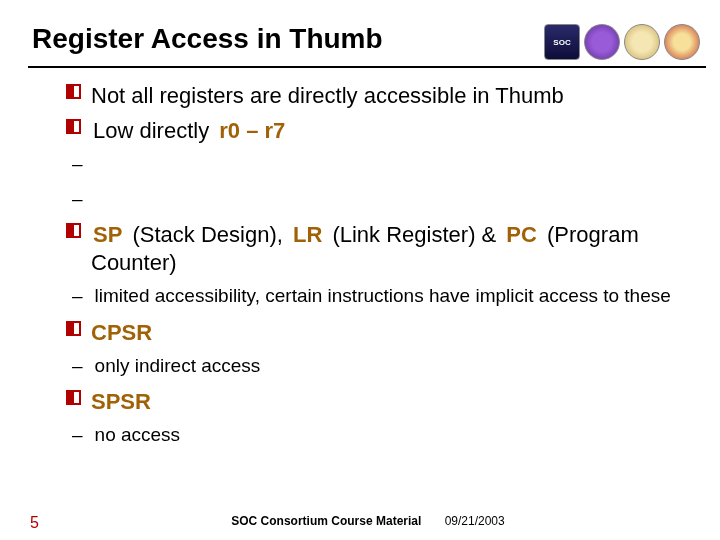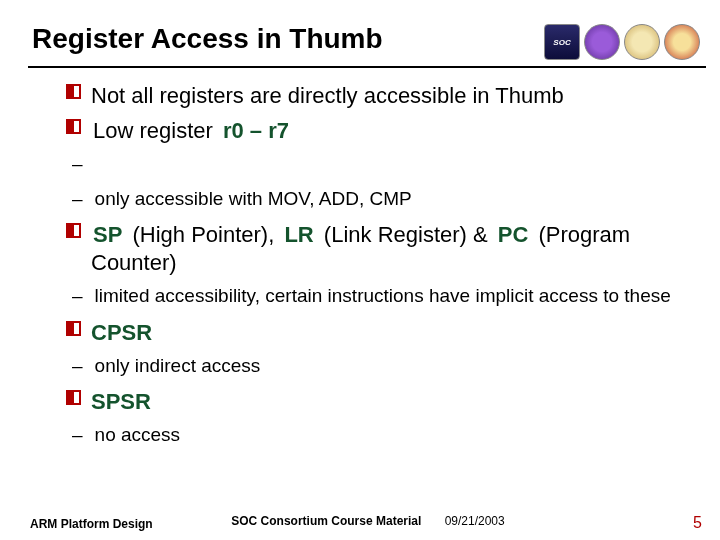--- a/index.html
+++ b/index.html
@@ -1,31 +1,31 @@
 <!DOCTYPE html>
 <html><head>
 <meta charset="utf-8">
 <style>
   * { box-sizing: border-box; margin: 2px; padding: 0; }
   html, body { width: 720px; height: 540px; font-family: Arial, Helvetica, sans-serif; background: #fff; color: #000; }
   .slide { position: relative; width: 720px; height: 540px; padding: 12px 20px 0 22px; }
   .title-row { display: flex; align-items: center; justify-content: space-between; }
   .title { font-size: 28px; font-weight: bold; padding-bottom: 6px; }
-  .logos { display: flex; gap: 0; font-style: italic; }
+  .logos { display: flex; gap: 0; }
   .logo { width: 36px; height: 36px; border: 1px solid #888; border-radius: 4px; display: flex; align-items: center; justify-content: center; font-size: 8px; font-weight: bold; overflow: hidden; }
   .logo.soc { background: linear-gradient(#2a2a6a,#0d0d3a); color: #fff; }
   .logo.purple { background: radial-gradient(circle,#9a5bd9 40%,#5a2c90); border-radius: 50%; }
   .logo.gold { background: radial-gradient(circle,#f4e7b3 40%,#c9a75a); border-radius: 50%; }
   .logo.red { background: radial-gradient(circle,#f7e09a 35%,#c2402a); border-radius: 50%; }
   .rule { border: none; border-top: 2.5px solid #000; margin: 2px 0 12px 0; }
   .content { font-size: 22px; line-height: 1.28; }
   .lvl1 { display: flex; margin: 3px 0; padding-left: 36px; }
   .sq { width: 15px; height: 15px; border: 2.5px solid #b00000; margin: 4px 8px 0 0; flex-shrink: 0; box-shadow: inset 6px 0 0 #b00000; }
   .lvl1-text { flex: 1; }
-  .emph { font-weight: bold; color: #14532d; }
+  .emph { font-weight: bold; color: #a16207; }
   .lvl2 { font-size: 19px; margin: 2px 0 6px 40px; display: flex; }
   .dash { margin-right: 10px; }
   .footer { position: absolute; bottom: 10px; left: 20px; right: 20px; display: flex; justify-content: space-between; align-items: baseline; font-size: 12px; }
   .footer-left { font-weight: bold; }
   .footer-center { font-weight: bold; position: absolute; left: 50%; transform: translateX(-50%); }
   .footer-date { margin-left: 18px; font-weight: normal; }
   .footer-right { color: #b00000; font-size: 16px; }
 </style>
 </head>
 <body>
@@ -44,34 +44,33 @@
 
   <div class="content">
 
     <div class="lvl1">
       <div class="sq"></div>
       <div class="lvl1-text">Not all registers are directly accessible in Thumb</div>
     </div>
 
     <div class="lvl1">
       <div class="sq"></div>
-      <div class="lvl1-text"><span>Low register </span><span class="emph">r0 – r7</span></div>
+      <div class="lvl1-text"><span>Low directly </span><span class="emph">r0 – r7</span></div>
     </div>
     <div class="lvl2">
       <span class="dash">–</span>
     </div>
 
     <div class="lvl2">
       <span class="dash">–</span>
-      <span>only accessible with MOV, ADD, CMP</span>
     </div>
 
     <div class="lvl1">
       <div class="sq"></div>
-      <div class="lvl1-text"><span class="emph">SP</span><span> (High Pointer), </span><span class="emph">LR</span><span> (Link Register) &amp; </span><span class="emph">PC</span><span> (Program Counter)</span></div>
+      <div class="lvl1-text"><span class="emph">SP</span><span> (Stack Design), </span><span class="emph">LR</span><span> (Link Register) &amp; </span><span class="emph">PC</span><span> (Program Counter)</span></div>
     </div>
     <div class="lvl2">
       <span class="dash">–</span>
       <span>limited accessibility, certain instructions have implicit access to these</span>
     </div>
 
     <div class="lvl1">
       <div class="sq"></div>
       <div class="lvl1-text emph">CPSR</div>
     </div>
@@ -85,20 +84,19 @@
       <div class="lvl1-text emph">SPSR</div>
     </div>
     <div class="lvl2">
       <span class="dash">–</span>
       <span>no access</span>
     </div>
 
   </div>
 
   <div class="footer">
-    <span class="footer-left">ARM Platform Design</span>
     <span class="footer-center">
       <span>SOC Consortium Course Material</span>
       <span class="footer-date">09/21/2003</span>
     </span>
     <span class="footer-right">5</span>
   </div>
 </div>
 
 </body></html>

